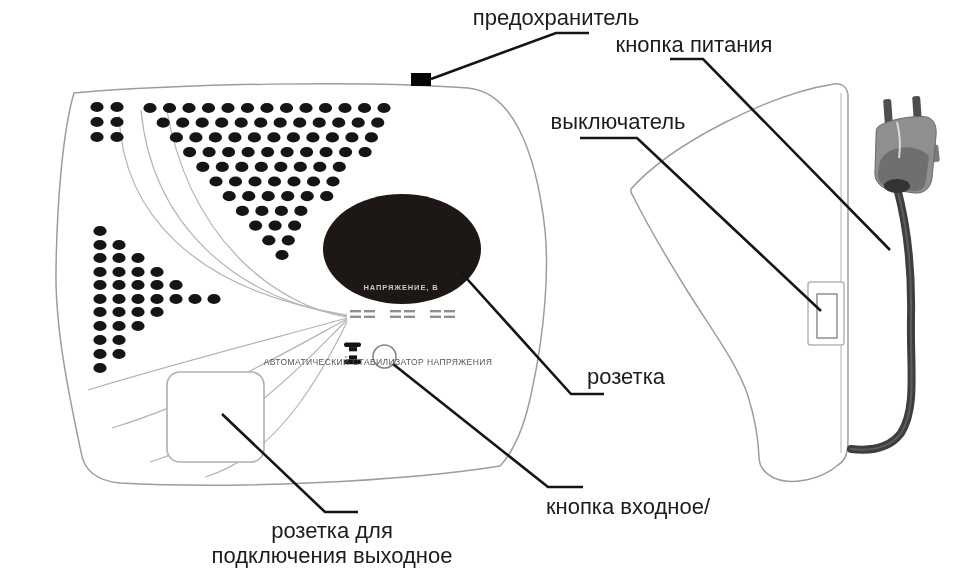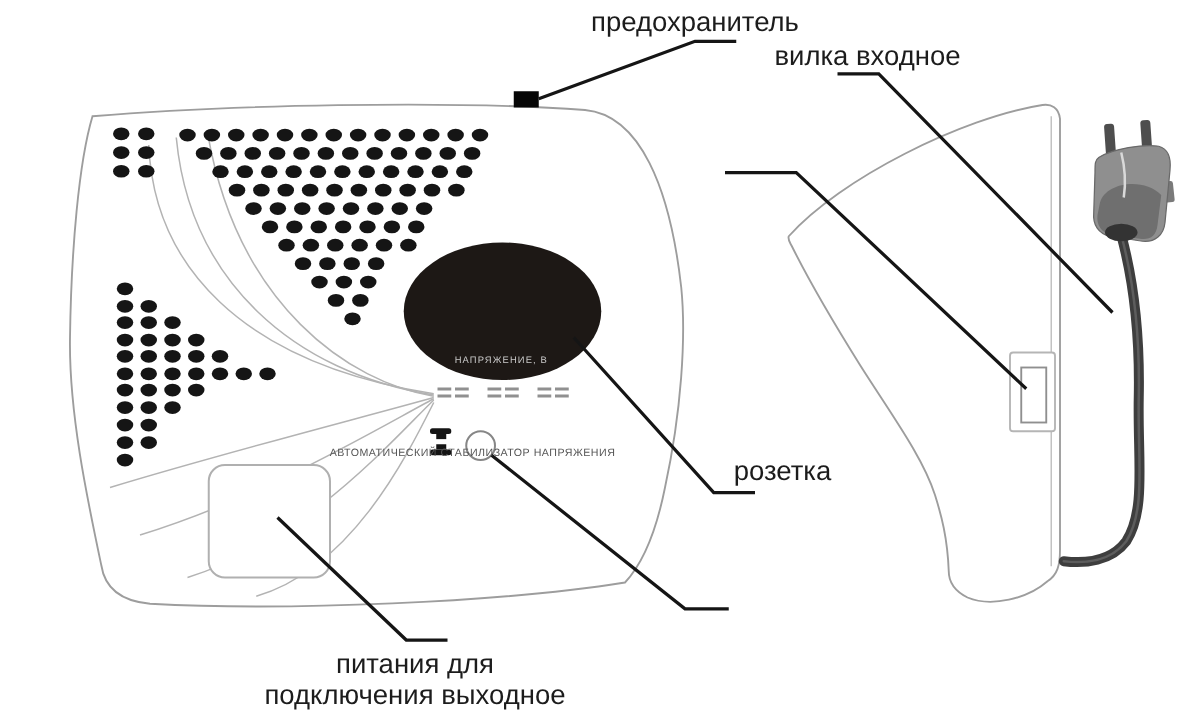--- a/index.html
+++ b/index.html
@@ -12,21 +12,21 @@
     position:absolute;color:#1c1c1c;font-size:22px;line-height:24px;
     white-space:nowrap;transform:translateX(-50%);text-align:center;
   }
   .callout.two-line{line-height:25px;}
   .device-caption{
     position:absolute;color:#555555;font-size:8.5px;letter-spacing:.4px;
     transform:translateX(-50%);white-space:nowrap;
   }
   .display-caption{
     position:absolute;color:#c9c9c9;font-size:7.5px;letter-spacing:.9px;
-    transform:translateX(-50%);white-space:nowrap;
+    transform:translateX(-50%);white-space:nowrap;font-weight:bold;
   }
 </style>
 </head>
 <body>
 
 <div id="canvas">
 
   <svg id="diagram-svg" width="960" height="580" viewBox="0 0 960 580">
 
     <g>
@@ -251,30 +251,32 @@
       <path d="M 670,59 L 703,59 L 890,250"></path>
       <path d="M 580,138 L 637,138 L 821,311"></path>
       <path d="M 459,270 L 571,394 L 604,394"></path>
       <path d="M 393,364 L 548,487 L 583,487"></path>
       <path d="M 222,414 L 325,512 L 358,512"></path>
     </g>
   </svg>
 
   <div class="callout" style="left:556px;top:6px">предохранитель</div>
 
-  <div class="callout" style="left:694px;top:33px">вилка входное</div>
-
+  <div class="callout" style="left:694px;top:33px">кнопка питания</div>
+
+  <div class="callout" style="left:618px;top:110px">выключатель</div>
 
   <div class="callout" style="left:626px;top:365px">розетка</div>
 
   <div class="callout two-line" style="left:628px;top:494px">
+    <div>кнопка входное/</div>
   </div>
 
   <div class="callout two-line" style="left:332px;top:518px">
-    <div>питания для</div>
+    <div>розетка для</div>
     <div>подключения выходное</div>
   </div>
 
   <div class="display-caption" style="left:401px;top:283px">НАПРЯЖЕНИЕ, В</div>
 
   <div class="device-caption" style="left:378px;top:357px">АВТОМАТИЧЕСКИЙ СТАБИЛИЗАТОР НАПРЯЖЕНИЯ</div>
 
 </div>
 
 </body></html>

